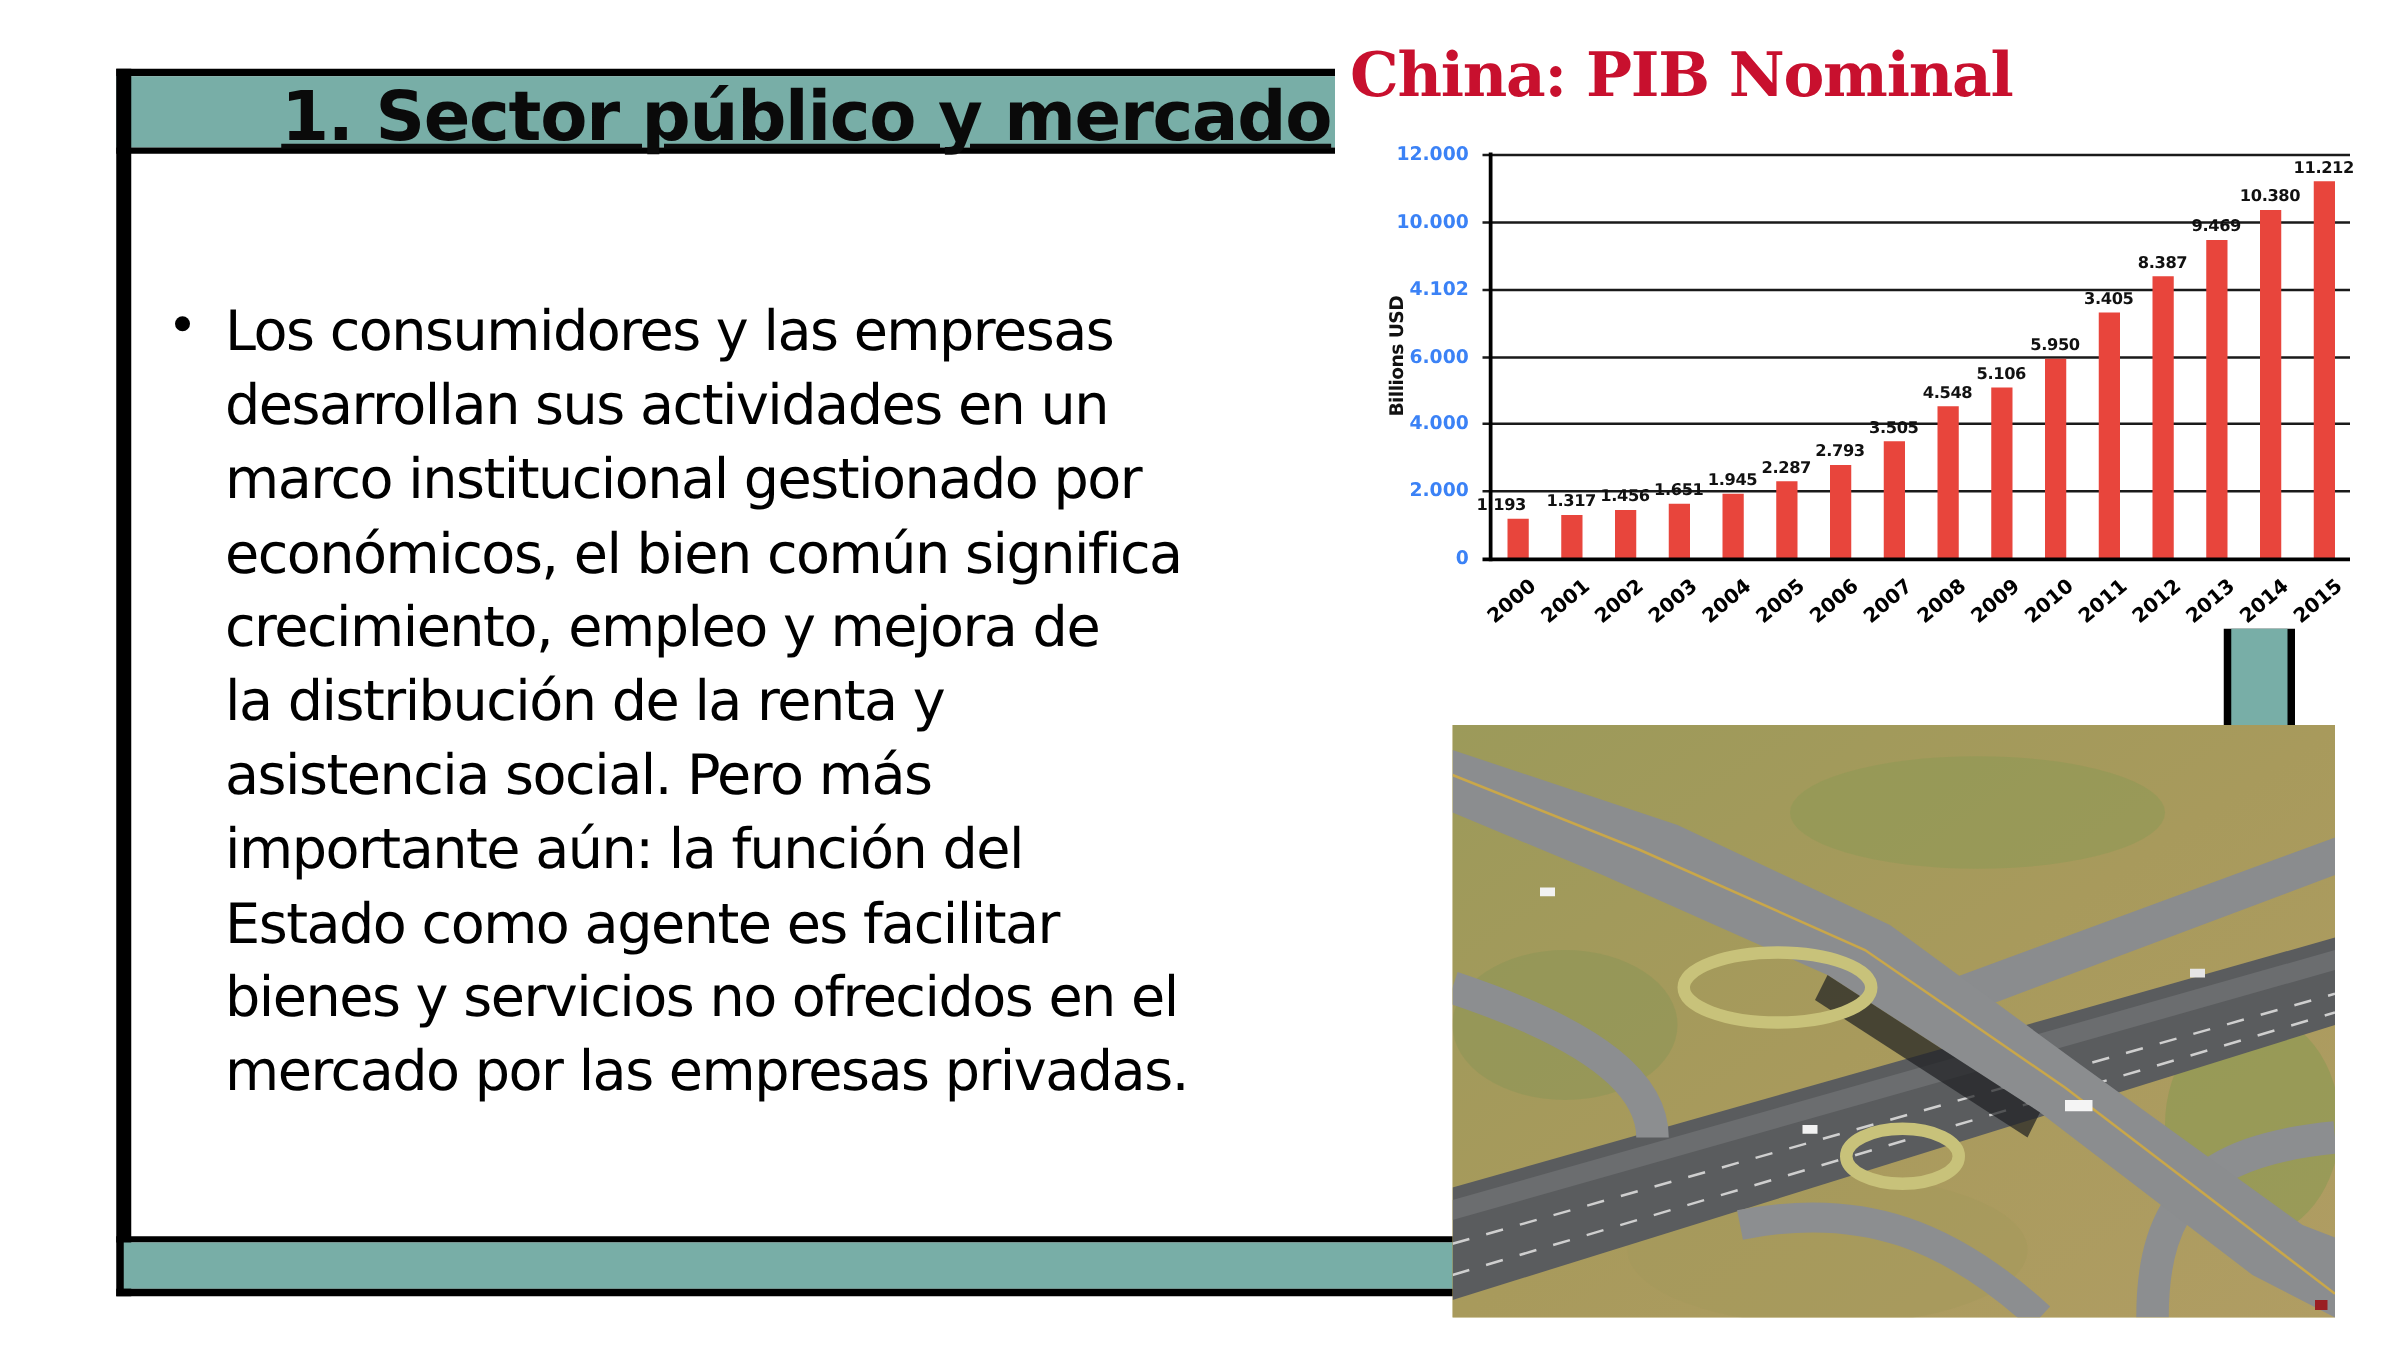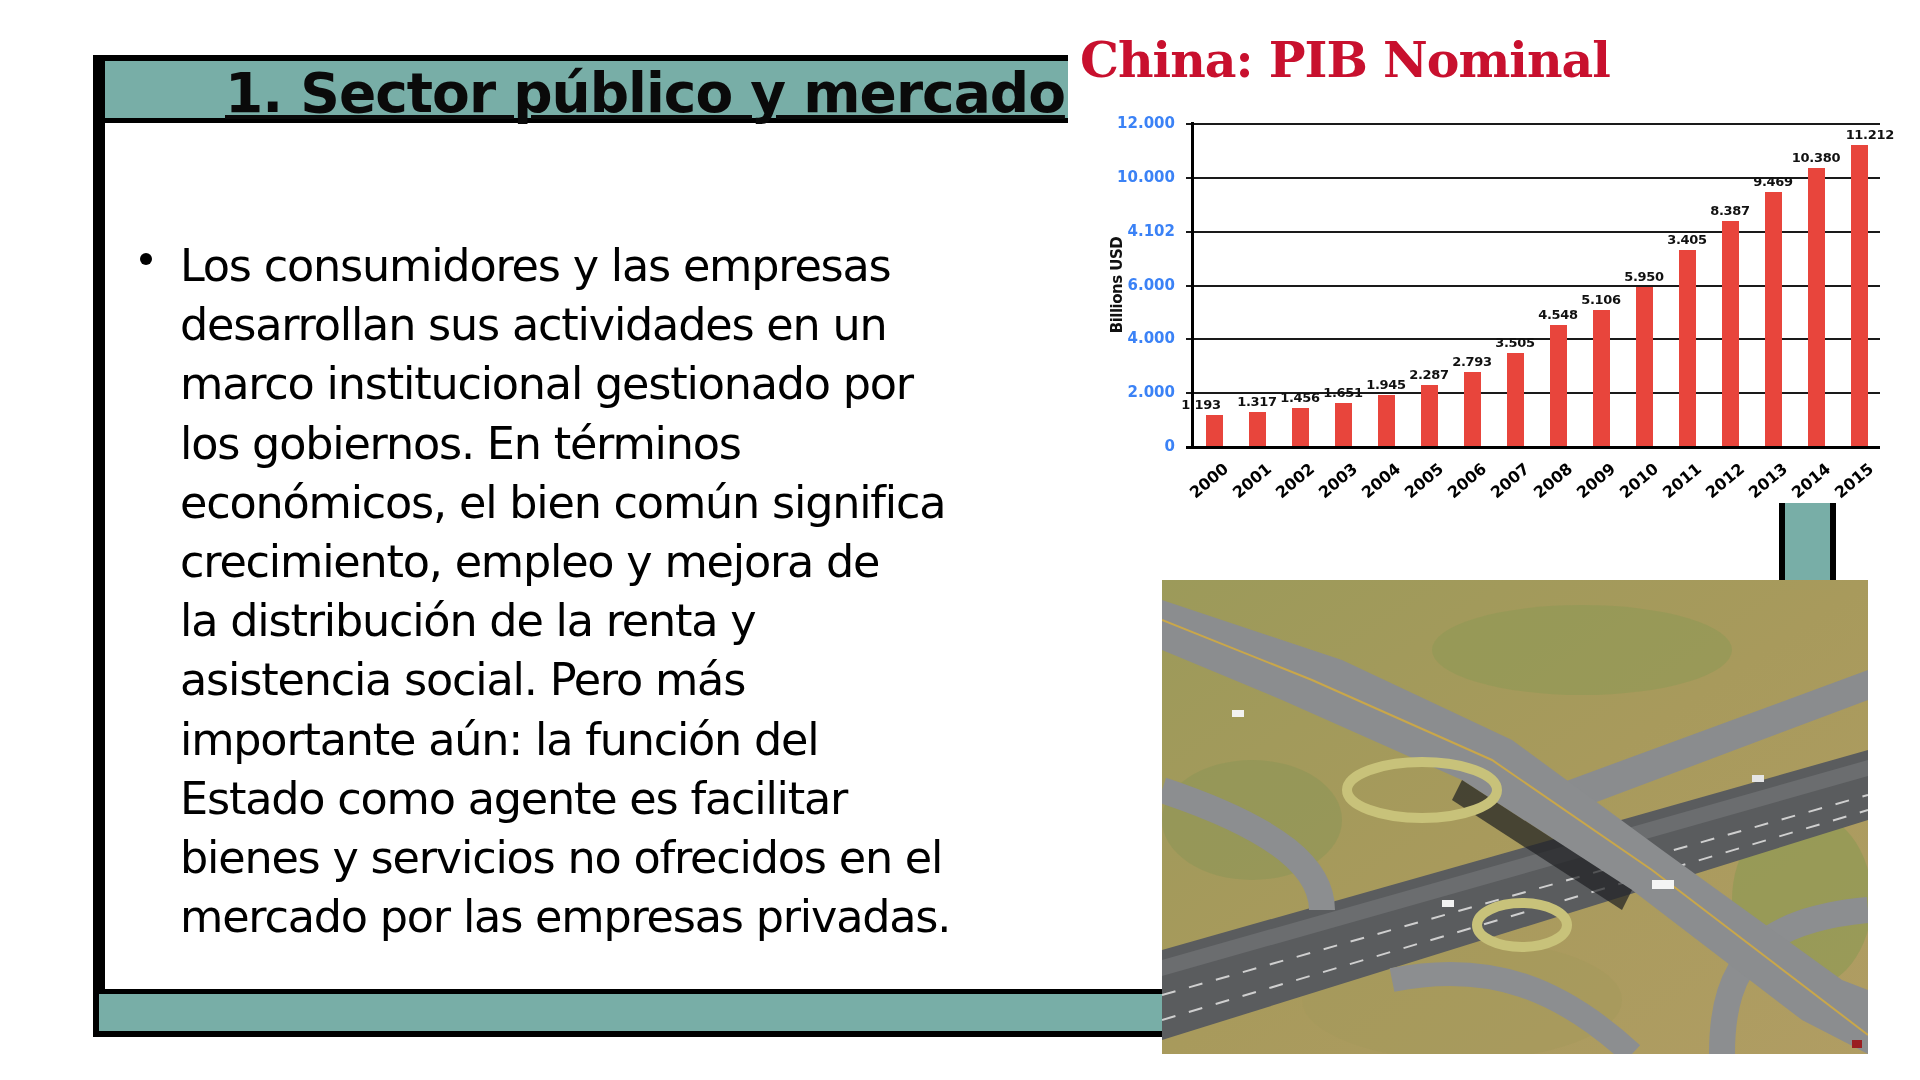--- a/index.html
+++ b/index.html
@@ -64,21 +64,20 @@
 <div class="abs frame-bottom"></div>
 
 <div class="abs slide-title">1. Sector público y mercado</div>
 
 <div class="abs bullet-block">
   <div class="bullet-dot"></div>
   <div class="bullet-text" id="bullet-text">
       <span class="line"><span>Los consumidores y las empresas</span></span>
       <span class="line"><span>desarrollan sus actividades en un</span></span>
       <span class="line"><span>marco institucional gestionado por</span></span>
-      <span class="line"><span>los gobiernos. En términos</span></span>
       <span class="line"><span>económicos, el bien común significa</span></span>
       <span class="line"><b>crecimiento</b><span>, </span><b>empleo</b><span> y mejora de</span></span>
       <span class="line"><span>la </span><b>distribución</b><span> de la renta y</span></span>
       <span class="line"><b>asistencia social</b><span>. Pero más</span></span>
       <span class="line"><span>importante aún: la función del</span></span>
       <span class="line"><span>Estado como agente es facilitar</span></span>
       <span class="line"><span>bienes y servicios no ofrecidos en el</span></span>
       <span class="line"><span>mercado por las empresas privadas.</span></span>
     </div>
 </div>
@@ -138,21 +137,21 @@
     <div class="abs bar" style="left: 1721.5px; top: 221.25px; height: 225.75px;"></div>
     <div class="abs bar-label" style="left: 1695px; top: 203.25px;">8.387</div>
     <div class="abs xtick" style="left: 1686px; top: 459px;">2012</div>
     <div class="abs bar" style="left: 1764.5px; top: 192.126px; height: 254.874px;"></div>
     <div class="abs bar-label" style="left: 1738px; top: 174.126px;">9.469</div>
     <div class="abs xtick" style="left: 1729px; top: 459px;">2013</div>
     <div class="abs bar" style="left: 1807.5px; top: 167.605px; height: 279.395px;"></div>
     <div class="abs bar-label" style="left: 1781px; top: 149.605px;">10.380</div>
     <div class="abs xtick" style="left: 1772px; top: 459px;">2014</div>
     <div class="abs bar" style="left: 1850.5px; top: 145.21px; height: 301.79px;"></div>
-    <div class="abs bar-label" style="left: 1824px; top: 127.21px; text-align: right;">11.212</div>
+    <div class="abs bar-label" style="left: 1824px; top: 127.21px;">11.212</div>
     <div class="abs xtick" style="left: 1815px; top: 459px;">2015</div>
   </div>
 <div class="abs yaxis"></div>
 <div class="abs baseline"></div>
 
 <div class="abs strip"></div>
 <div class="abs strip-inner"></div>
 
 <div class="abs photo">
   <svg width="706" height="474" viewBox="0 0 706 474">

